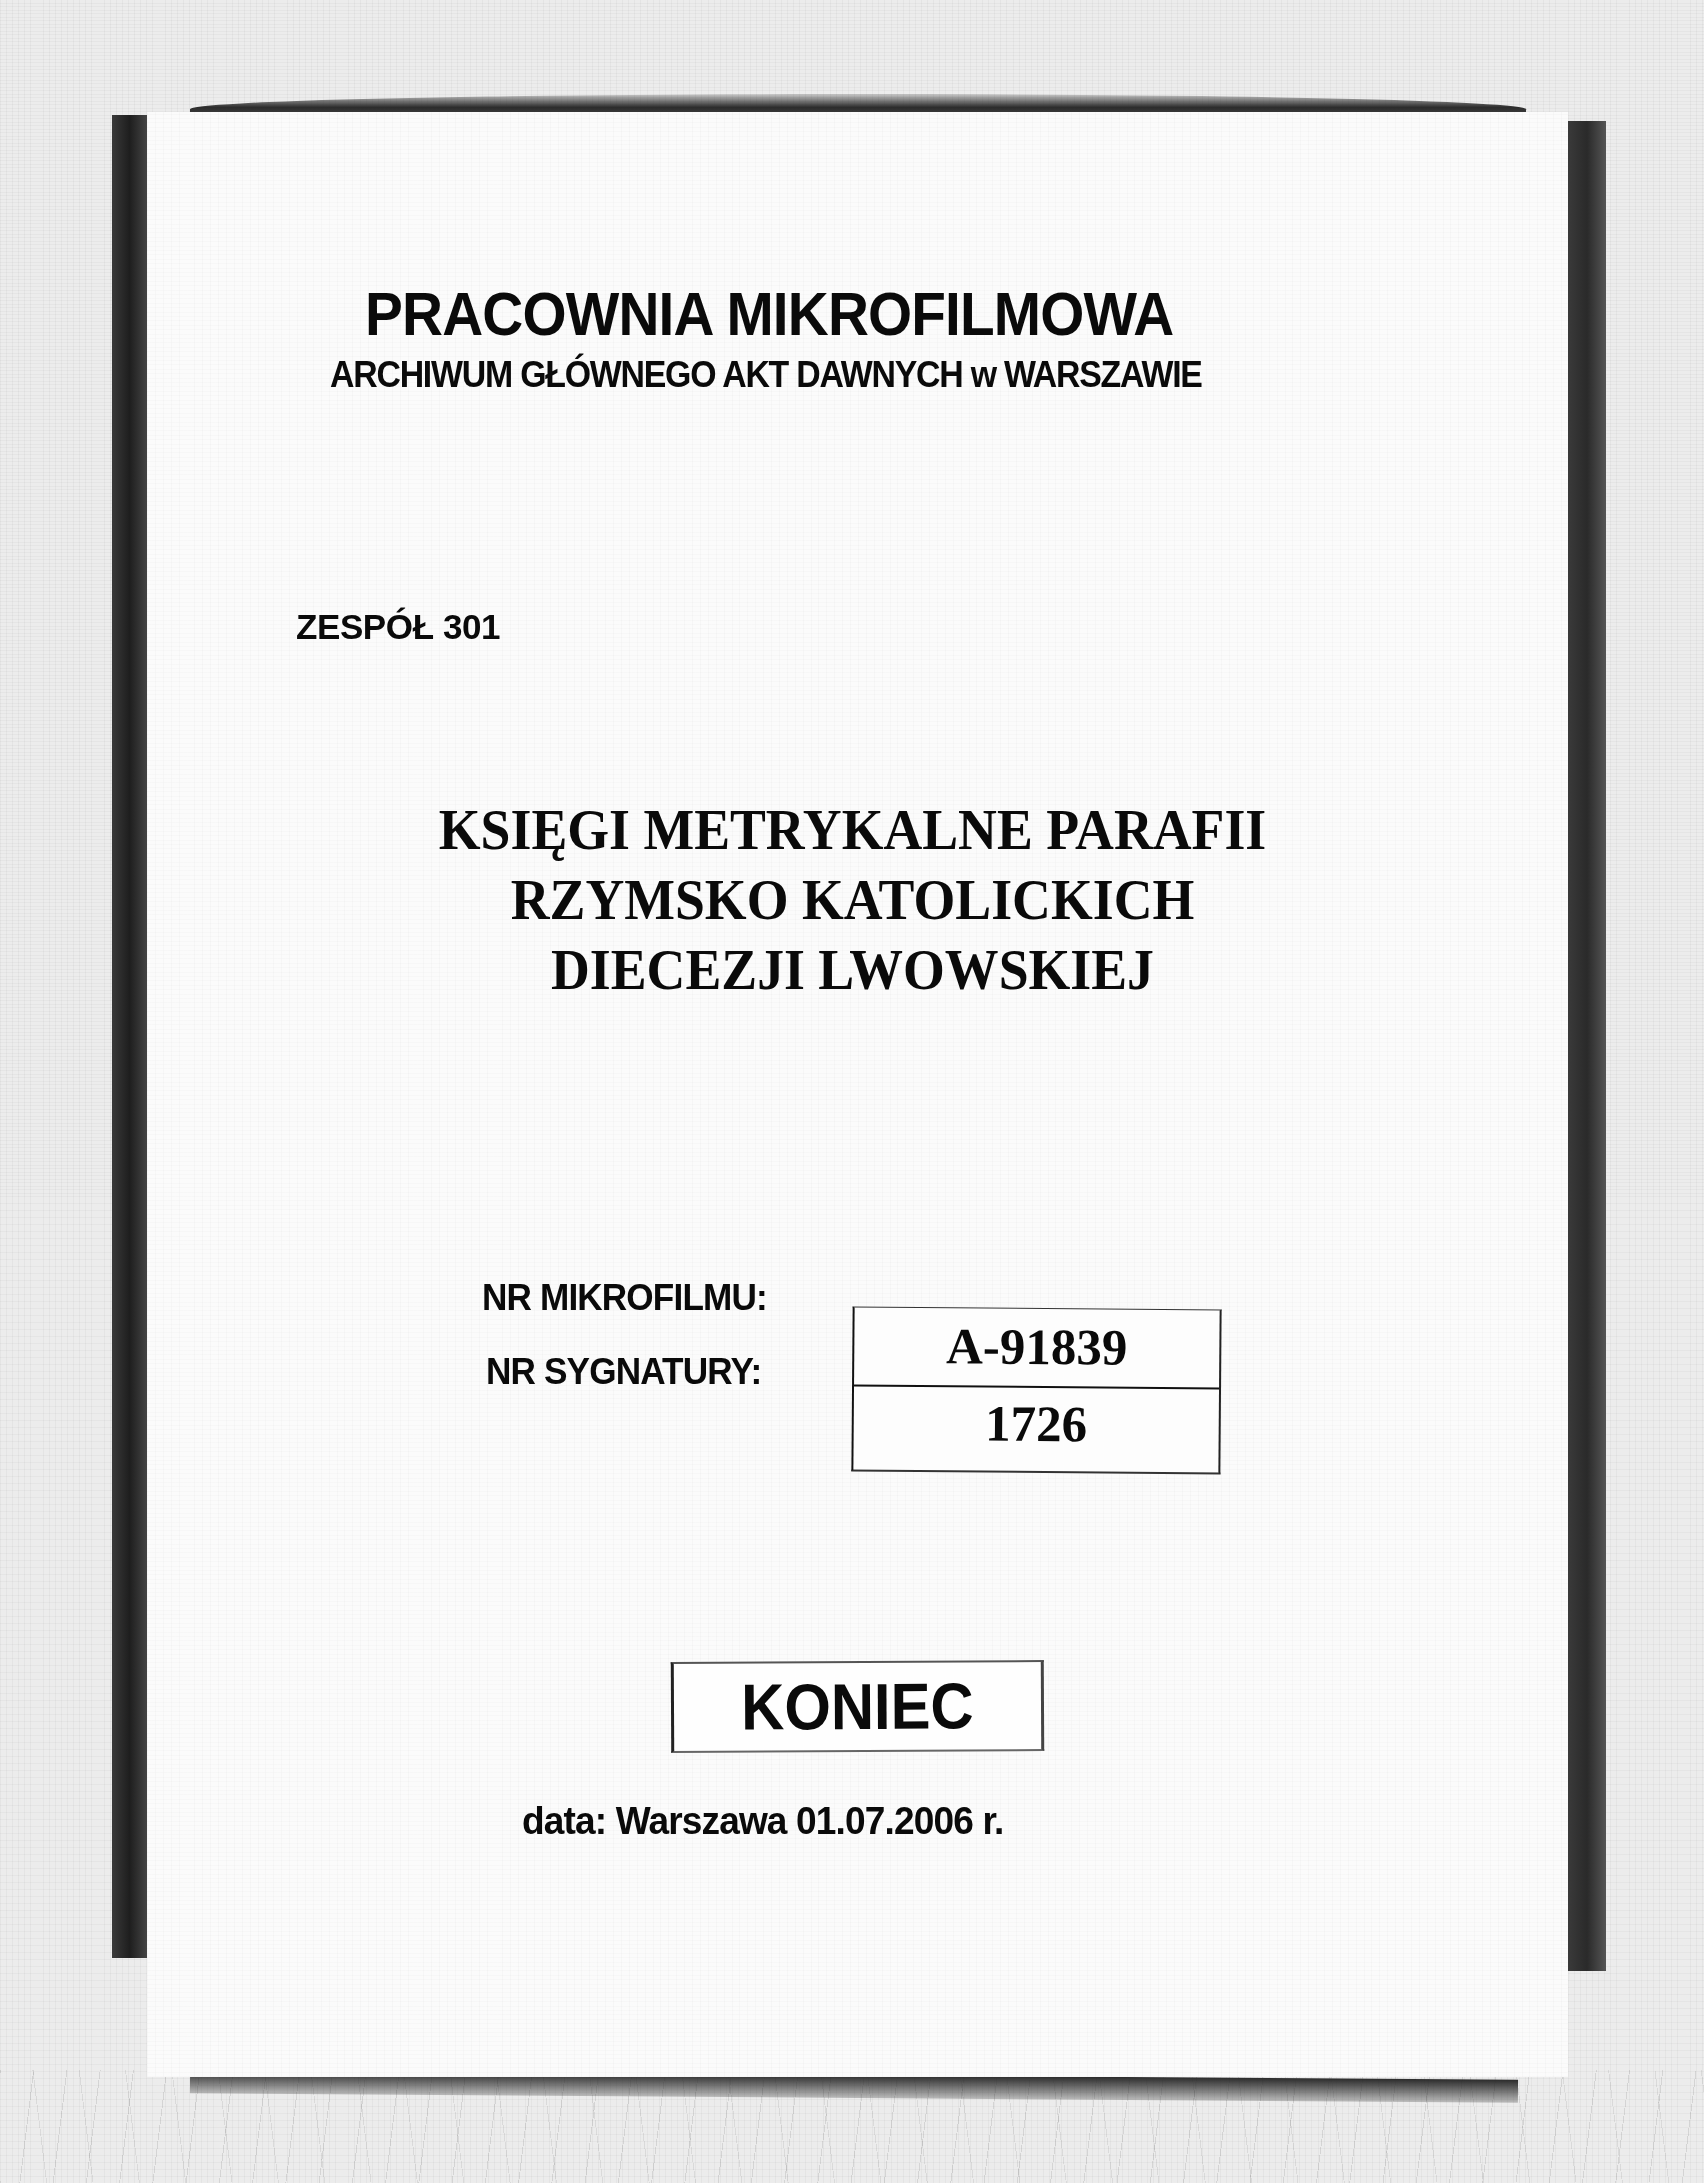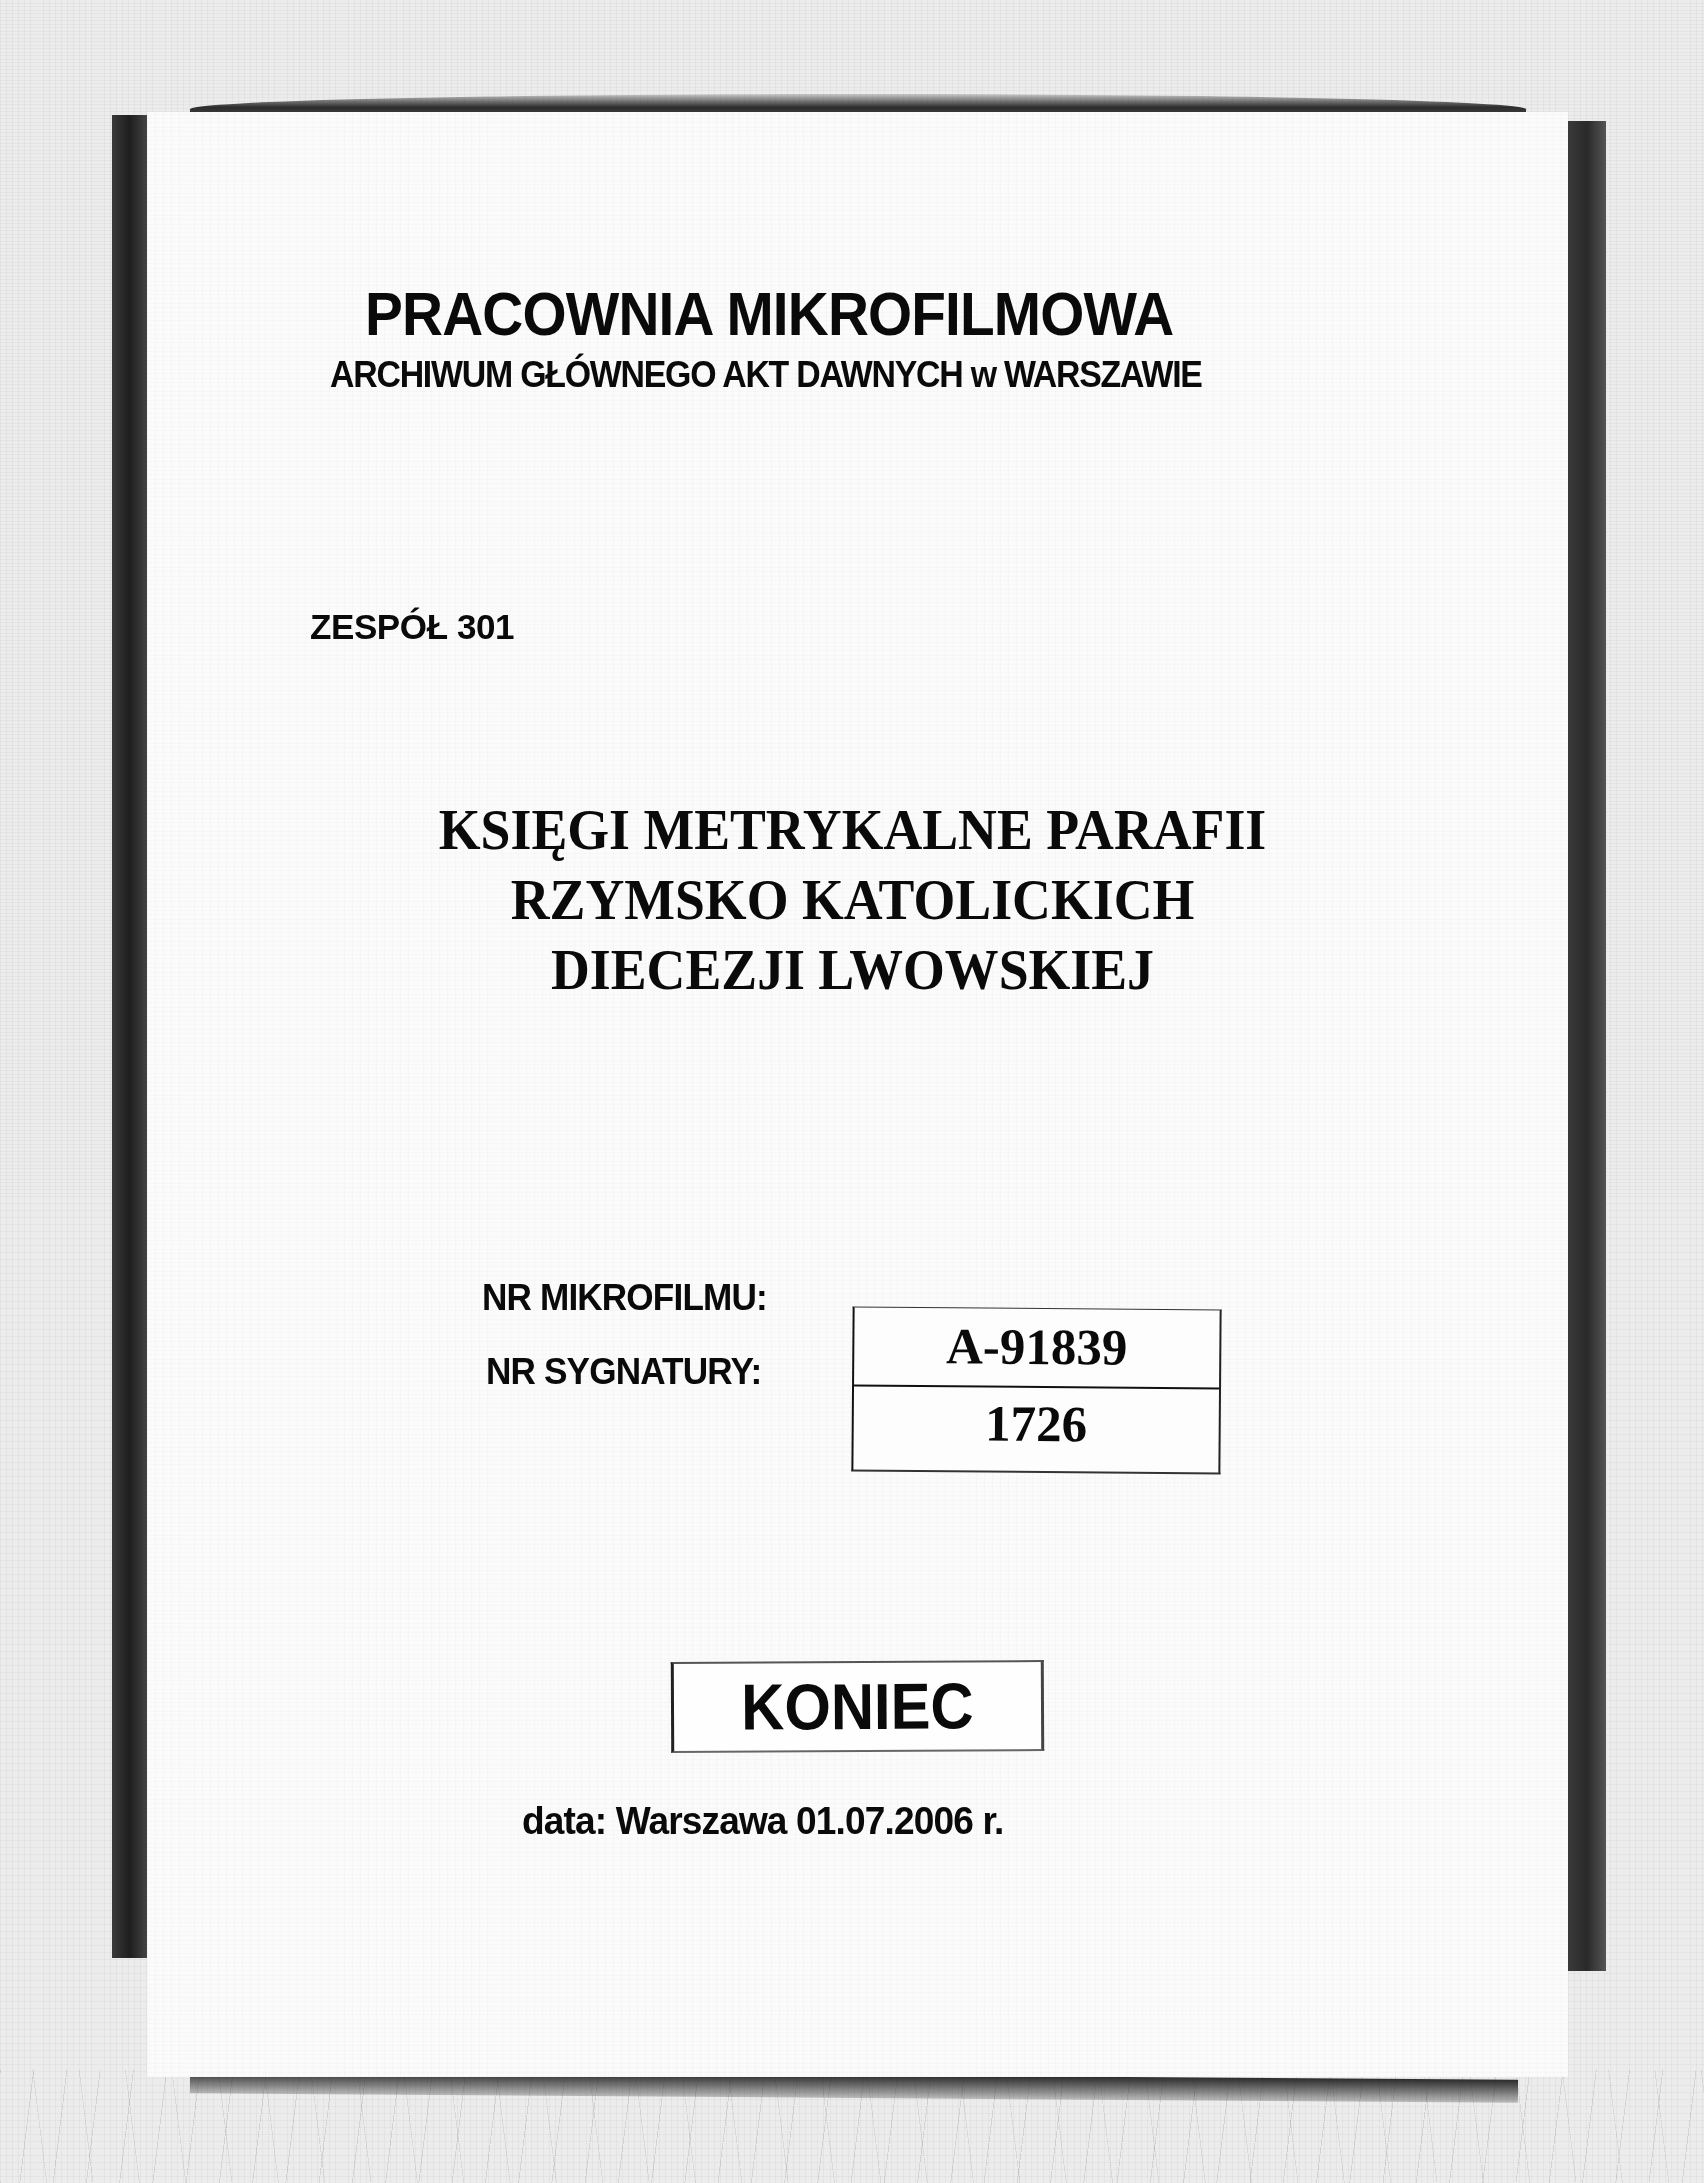--- a/index.html
+++ b/index.html
@@ -73,21 +73,21 @@
     }
     .title-sub {
       left: 330px; top: 354px;
       font-size: 36px;
       font-weight: bold;
       letter-spacing: -1.3px;
       transform: scaleX(0.94);
       transform-origin: left top;
     }
     .zespol {
-      left: 310px; top: 607px;
+      left: 296px; top: 607px;
       font-size: 35px;
       font-weight: bold;
       letter-spacing: -0.4px;
     }
     .collection {
       left: 0; width: 1705px;
       top: 795px;
       text-align: center;
       font-family: "Liberation Serif", serif;
       font-weight: bold;

